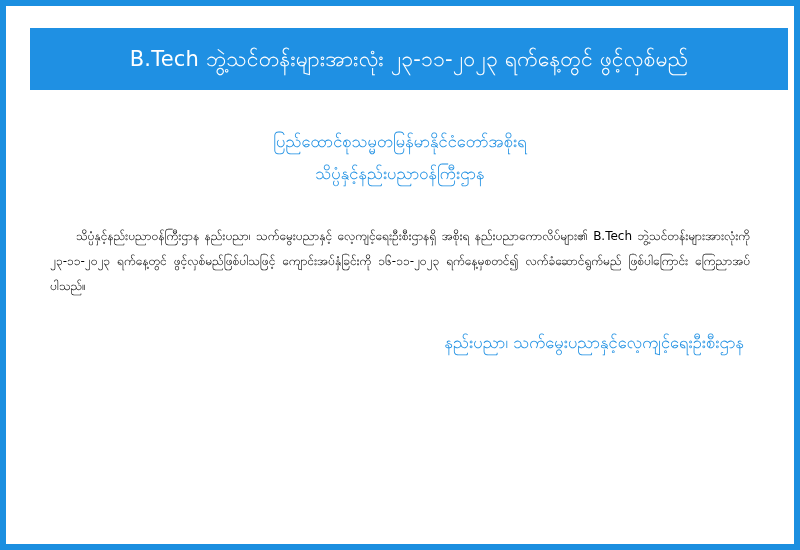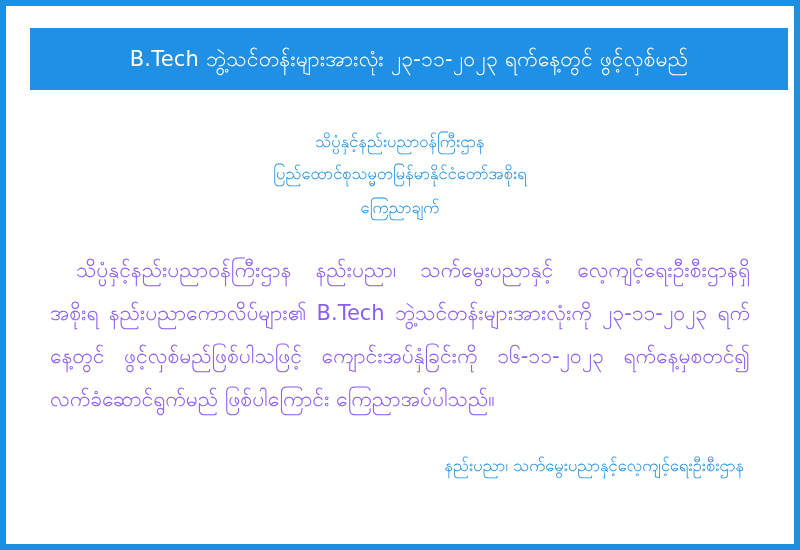--- a/index.html
+++ b/index.html
@@ -59,23 +59,23 @@
     font-size: 16.5px;
     line-height: 1.95;
   }
   .header-block div {
     white-space: nowrap;
   }
   .announce-word {
     margin-top: 2px;
   }
   .para {
-    margin-top: 24px;
-    color: #8b5cf6;
-    font-size: 21px;
+    margin-top: 34px;
+    color: #000000;
+    font-size: 12px;
     line-height: 2.05;
     text-align: justify;
     text-justify: inter-word;
   }
   .para .indent {
     display: inline-block;
     width: 26px;
   }
   .signature {
     margin-top: 34px;
@@ -91,23 +91,22 @@
 
 <div id="page">
 
   <div class="banner">
     <div class="banner-text">B.Tech ဘွဲ့သင်တန်းများအားလုံး ၂၃-၁၁-၂၀၂၃ ရက်နေ့တွင် ဖွင့်လှစ်မည်</div>
   </div>
 
   <div class="body-wrap">
 
     <div class="header-block">
+      <div>ပြည်ထောင်စုသမ္မတမြန်မာနိုင်ငံတော်အစိုးရ</div>
       <div>သိပ္ပံနှင့်နည်းပညာဝန်ကြီးဌာန</div>
-      <div>ပြည်ထောင်စုသမ္မတမြန်မာနိုင်ငံတော်အစိုးရ</div>
-      <div class="announce-word">ကြေညာချက်</div>
     </div>
 
     <div class="para">
       <span class="indent"></span><span>သိပ္ပံနှင့်နည်းပညာဝန်ကြီးဌာန နည်းပညာ၊ သက်မွေးပညာနှင့် လေ့ကျင့်ရေးဦးစီးဌာနရှိ အစိုးရ နည်းပညာကောလိပ်များ၏ B.Tech ဘွဲ့သင်တန်းများအားလုံးကို ၂၃-၁၁-၂၀၂၃ ရက်နေ့တွင် ဖွင့်လှစ်မည်ဖြစ်ပါသဖြင့် ကျောင်းအပ်နှံခြင်းကို ၁၆-၁၁-၂၀၂၃ ရက်နေ့မှစတင်၍ လက်ခံဆောင်ရွက်မည် ဖြစ်ပါကြောင်း ကြေညာအပ်ပါသည်။</span>
     </div>
 
     <div class="signature">နည်းပညာ၊ သက်မွေးပညာနှင့်လေ့ကျင့်ရေးဦးစီးဌာန</div>
 
   </div>
 </div>

